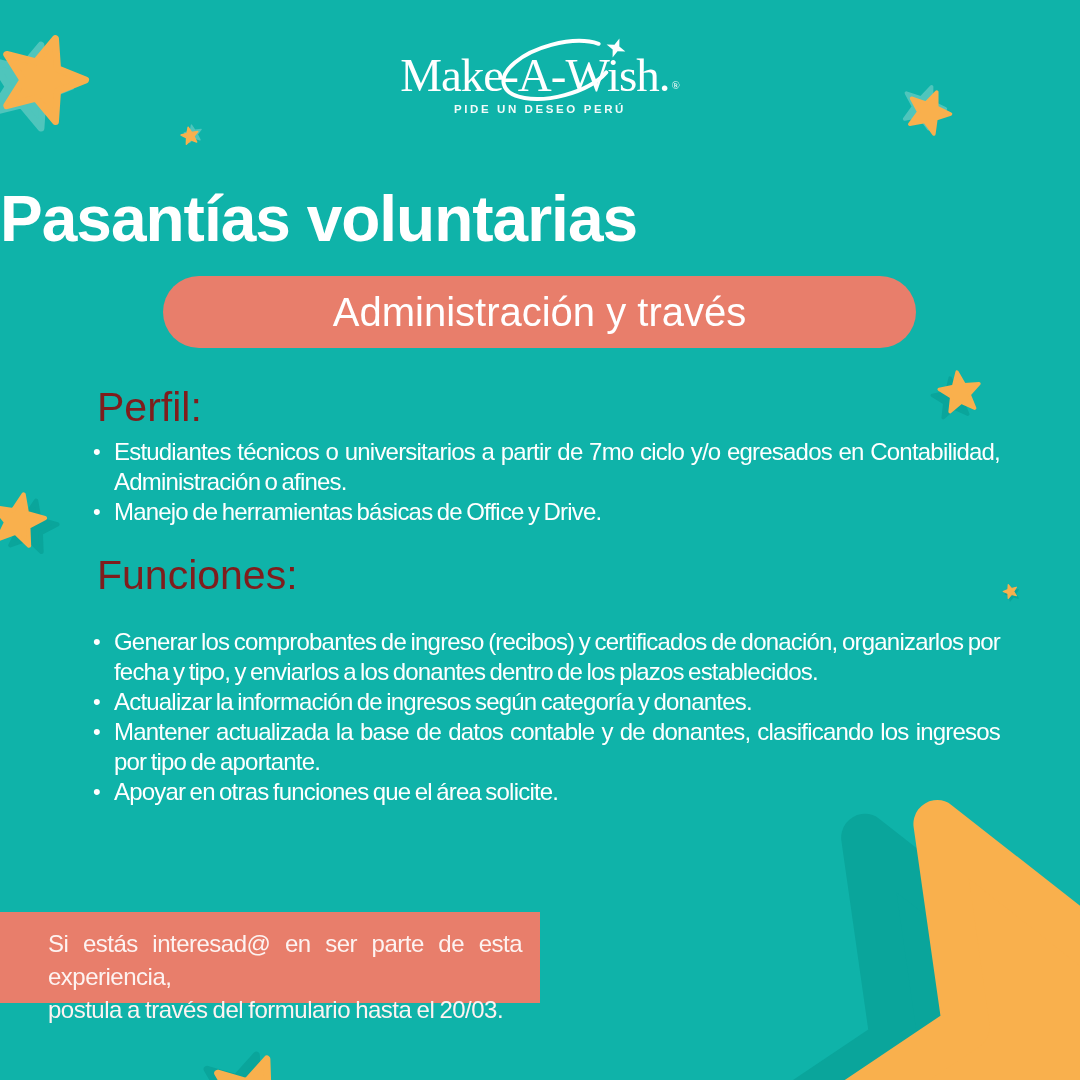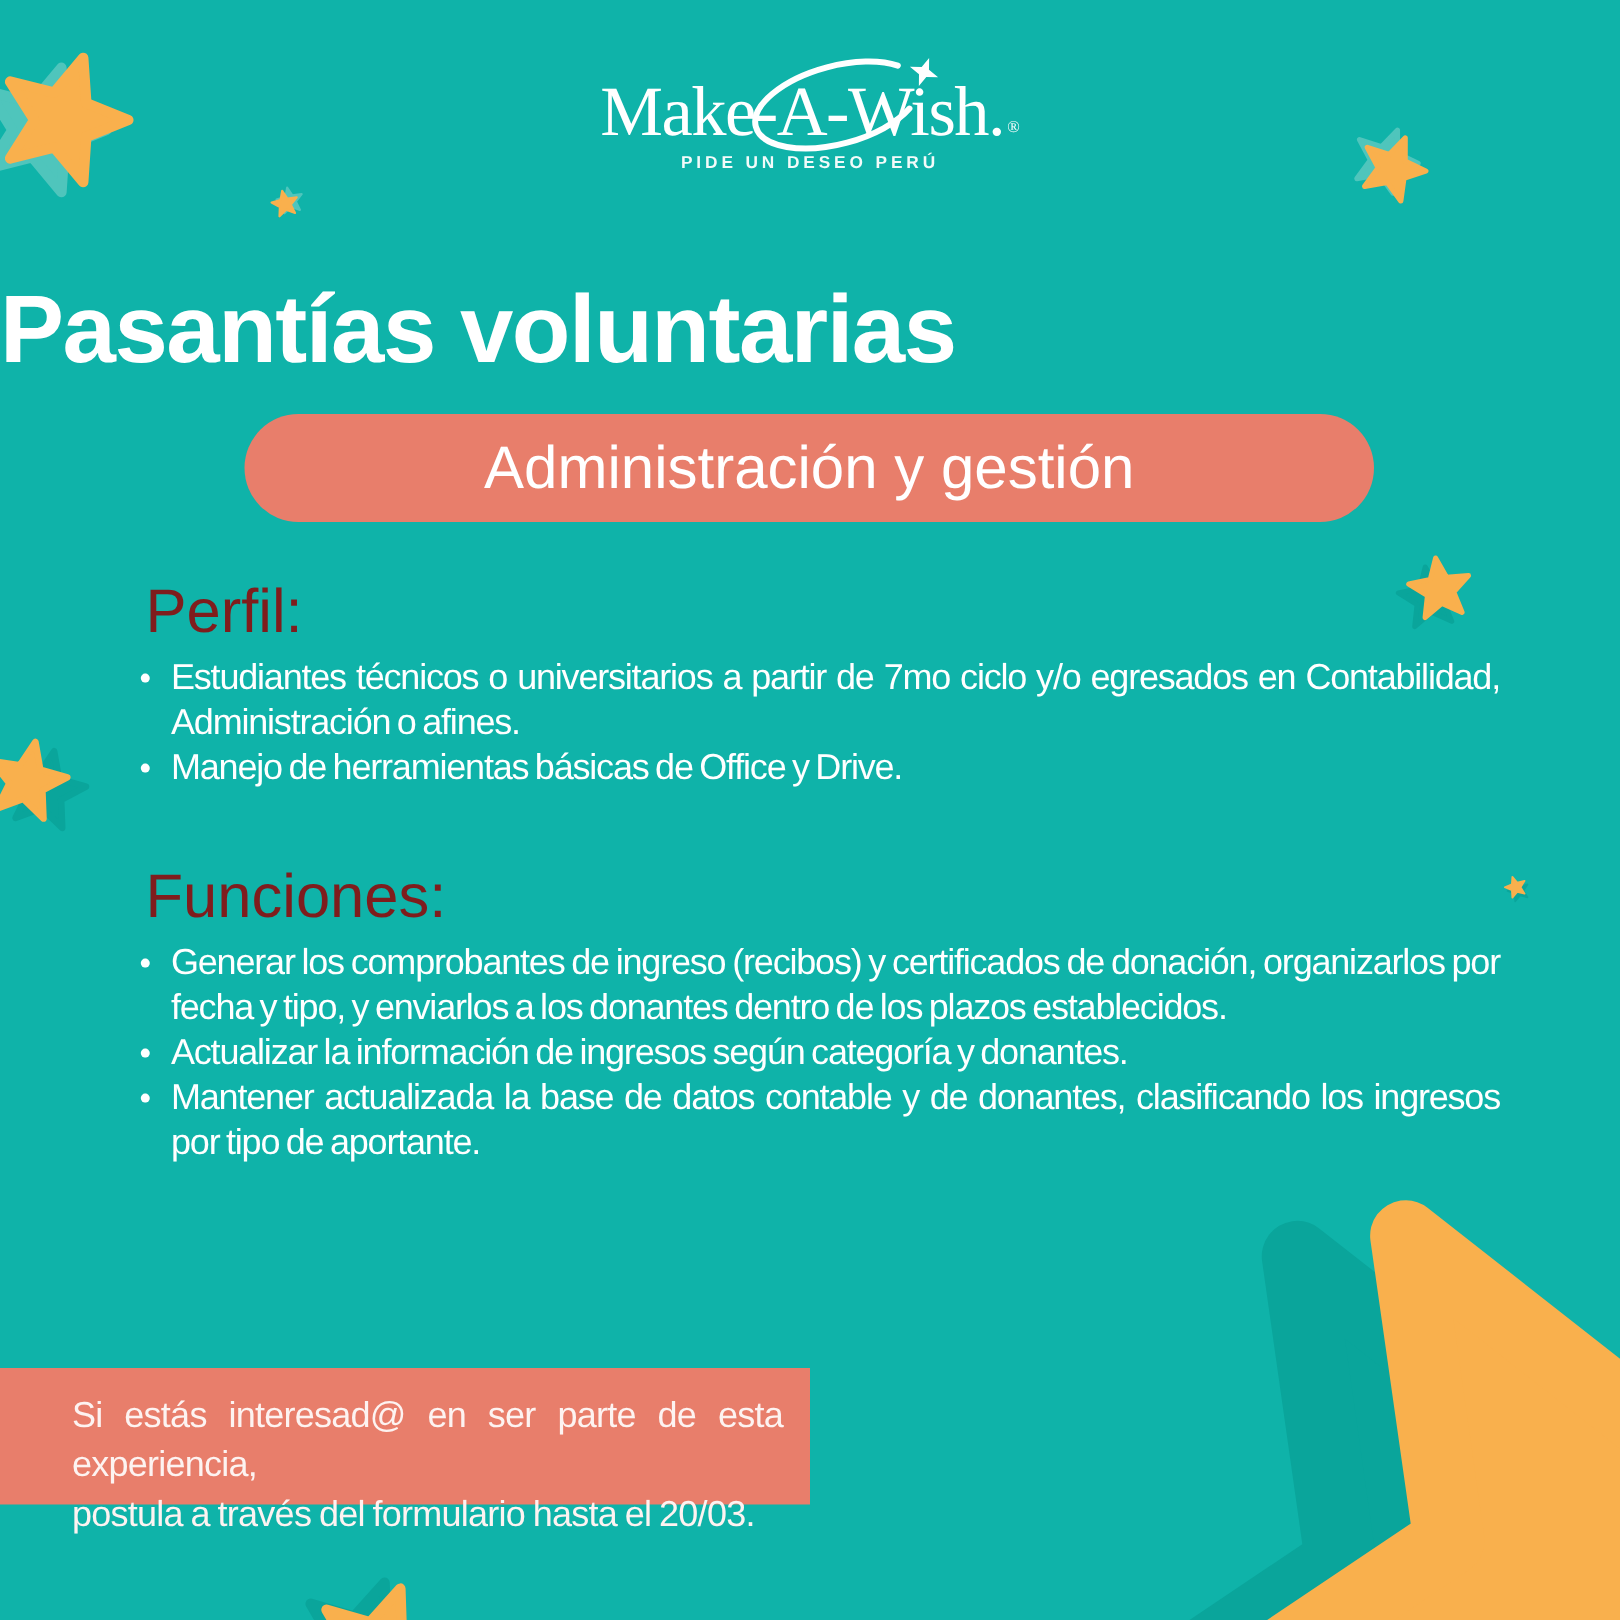--- a/index.html
+++ b/index.html
@@ -47,21 +47,21 @@
     position:absolute;left:163px;top:276px;width:753px;height:72px;
     background:#e87e6b;border-radius:37px;
     text-align:center;line-height:72px;font-size:40px;font-weight:400;color:#ffffff;
   }
   
   .sec-heading{
     position:absolute;left:97px;margin:0;font-size:41px;font-weight:400;
     line-height:1.15;color:#7f1d1d;
   }
   .h-perfil{top:384px;}
-  .h-funciones{top:574px;}
+  .h-funciones{top:552px;}
   .list{
     position:absolute;left:88px;width:912px;margin:0;padding:0;list-style:none;
     font-size:24px;line-height:30px;letter-spacing:-0.8px;word-spacing:-1.5px;
   }
   .list-perfil{top:437px;}
   .list-funciones{top:627px;}
   .list li{position:relative;padding-left:26px;margin:0;text-align:justify;}
   .list li::before{content:"•";position:absolute;left:5px;top:0;font-size:22px;line-height:30px;}
   
   .cta{
@@ -112,33 +112,34 @@
   <header>
     <div class="wordmark"><span>Make-A-Wish.</span><span class="reg">®</span></div>
     <svg class="swoosh" viewBox="0 0 320 110">
       <ellipse cx="158" cy="50" rx="56" ry="26" pathLength="100" transform="rotate(-15 158 50)"></ellipse>
       <path class="sparkle" d="M0,-10 L2.6,-2.6 L10,0 L2.6,2.6 L0,10 L-2.6,2.6 L-10,0 L-2.6,-2.6 Z" transform="translate(216,28) rotate(20)"></path>
     </svg>
     <div class="tagline">PIDE UN DESEO PERÚ</div>
   </header>
 
   <h1 class="title">Pasantías voluntarias</h1>
-  <div class="pill">Administración y gestión</div>
+  <div class="pill">Administración y través</div>
 
   <h2 class="sec-heading h-perfil">Perfil:</h2>
   <ul class="list list-perfil">
     <li>Estudiantes técnicos o universitarios a partir de 7mo ciclo y/o egresados en Contabilidad, Administración o afines.</li>
     <li>Manejo de herramientas básicas de Office y Drive.</li>
   </ul>
 
   <h2 class="sec-heading h-funciones">Funciones:</h2>
   <ul class="list list-funciones">
     <li>Generar los comprobantes de ingreso (recibos) y certificados de donación, organizarlos por fecha y tipo, y enviarlos a los donantes dentro de los plazos establecidos.</li>
     <li>Actualizar la información de ingresos según categoría y donantes.</li>
     <li>Mantener actualizada la base de datos contable y de donantes, clasificando los ingresos por tipo de aportante.</li>
+    <li>Apoyar en otras funciones que el área solicite.</li>
   </ul>
 
   <div class="cta">
     <p class="just">Si estás interesad@ en ser parte de esta experiencia,</p>
     <p>postula a través del formulario hasta el 20/03.</p>
   </div>
 
 </div>
 
 </body></html>

